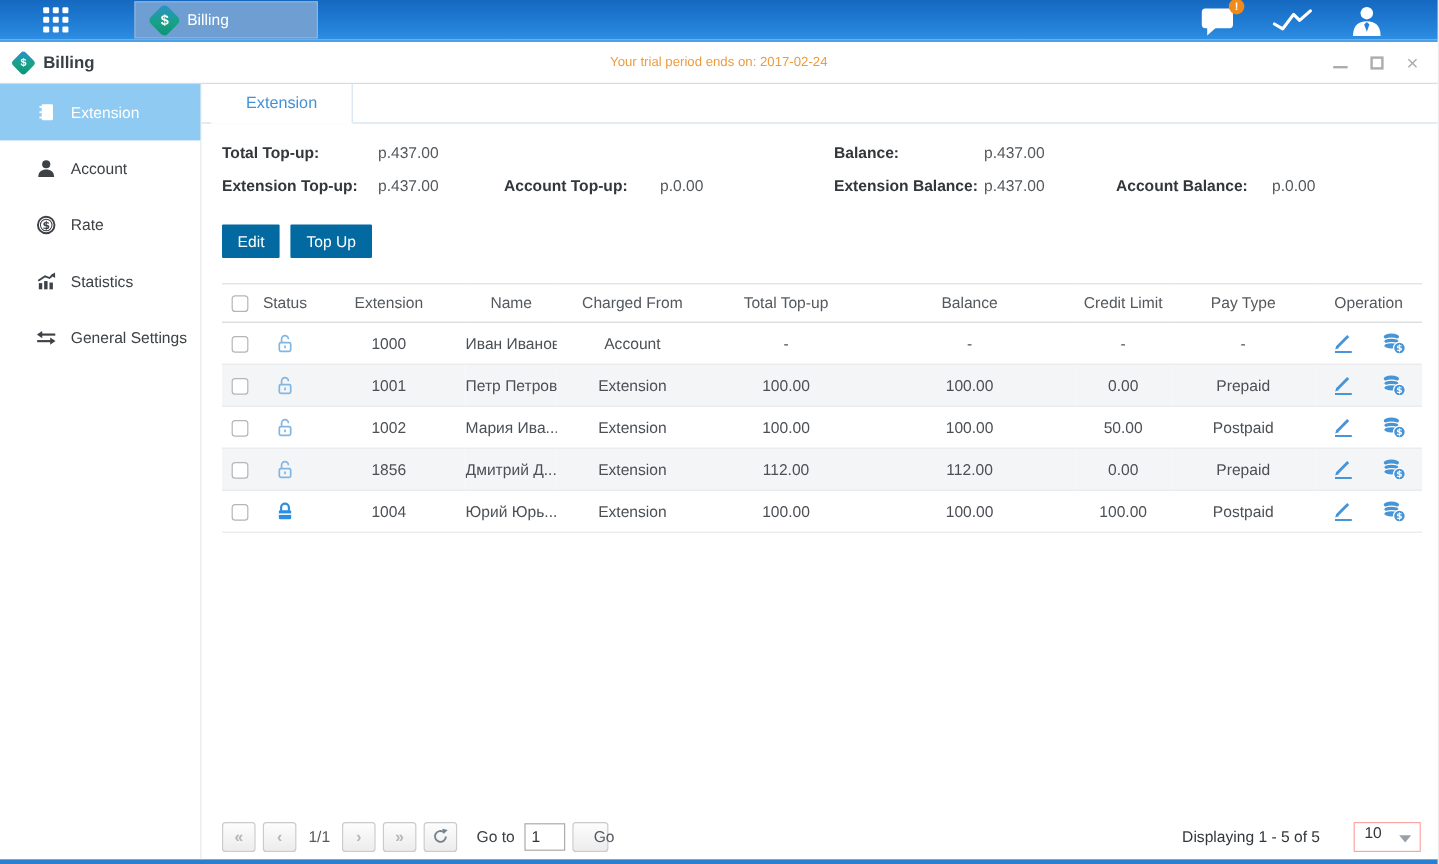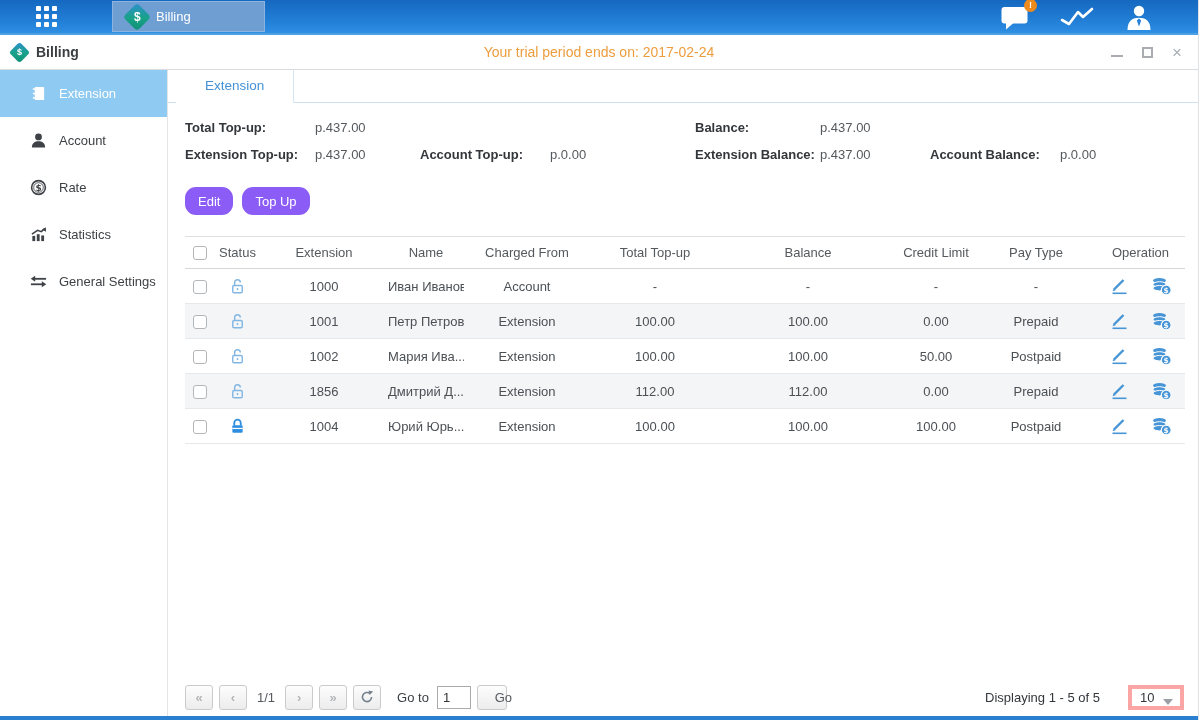--- a/index.html
+++ b/index.html
@@ -25,21 +25,21 @@
   .badge { position:absolute; top:-6px; right:-7px; width:13px; height:13px; background:#ef8a1c; border-radius:50%;
            color:#fff; font-size:9px; font-weight:bold; text-align:center; line-height:13px; }
 
   
   .titlebar { height:35px; flex:0 0 35px; background:#fff; border-bottom:1px solid #d9dcde;
               display:flex; align-items:center; position:relative; }
   .title-left { display:flex; align-items:center; gap:9px; margin-left:12px; }
   .diamond.small { width:15px; height:15px; border-radius:3px; }
   .diamond.small span { font-size:9px; }
   .app-title { font-weight:bold; color:#3a3f44; font-size:14px; }
-  .trial-notice { position:absolute; left:0; right:0; text-align:center; color:#ed9d3e; font-size:14px; pointer-events:none; }
+  .trial-notice { position:absolute; left:0; right:0; text-align:center; color:#ed9d3e; font-size:11px; pointer-events:none; }
   .win-controls { position:absolute; right:14px; top:0; height:35px; display:flex; align-items:center; gap:16px; }
   .wc { cursor:pointer; display:flex; align-items:center; justify-content:center; width:14px; height:14px; }
   .wc-min { width:12px; height:0; border-top:2px solid #a9adb1; margin-top:6px; }
   .wc-max { width:11px; height:11px; border:2px solid #a9adb1; }
   .wc-close { color:#a9adb1; font-size:17px; line-height:14px; }
 
   
   .app-body { flex:1; display:flex; min-height:0; position:relative; }
 
   
@@ -56,21 +56,21 @@
          border-bottom:1px solid #fff; color:#4392d7; padding:0 29px; line-height:32px; font-size:13.5px; cursor:pointer; }
 
   .summary { display:grid; grid-template-columns:130px 105px 130px 145px 125px 110px 130px auto;
              row-gap:12px; margin:17px 14px 0 17px; align-items:center; }
   .sum-label { font-weight:bold; color:#33373b; }
   .sum-value { color:#55595d; }
   .gc1{grid-column:1} .gc2{grid-column:2} .gc3{grid-column:3} .gc4{grid-column:4}
   .gc5{grid-column:5} .gc6{grid-column:6} .gc7{grid-column:7} .gc8{grid-column:8}
 
   .actions { margin:25px 0 0 17px; display:flex; gap:9px; }
-  .btn { background:#8b5cf6; color:#fff; border:none; border-radius:11px; height:28px; padding:0 13px;
+  .btn { background:#0369a1; color:#fff; border:none; border-radius:1px; height:28px; padding:0 13px;
          font-size:13px; font-family:"Liberation Sans",sans-serif; cursor:pointer; }
 
   
   table.grid { margin:21px 14px 0 17px; width:1000px; border-collapse:collapse; table-layout:fixed; }
   table.grid th { height:32px; font-weight:normal; color:#54595e; font-size:13px;
                   border-top:1px solid #dddfe1; border-bottom:1px solid #d5d7d9; }
   table.grid td { height:35px; color:#4b5055; font-size:13px; text-align:center;
                   border-bottom:1px solid #e7e8ea; overflow:hidden; white-space:nowrap; }
   table.grid tbody tr:nth-child(even) { background:#f4f5f7; }
   .cb { display:inline-block; width:14px; height:14px; border:1px solid #b3b6b9; border-radius:3px;
@@ -88,22 +88,22 @@
   .pg-btn { width:28px; height:25px; border:1px solid #c9cbcd; border-radius:3px;
             background:linear-gradient(180deg,#fdfdfd,#ececec); color:#b3b5b7; font-size:13px; font-weight:bold;
             display:flex; align-items:center; justify-content:center; margin-right:6px; cursor:pointer; }
   .pg-text { color:#55595d; margin:0 10px 0 4px; }
   .goto-label { color:#3a3f44; margin:0 8px 0 10px; }
   .goto-input { width:34px; height:23px; border:1px solid #ababab; font-size:13px; text-align:left;
                 padding-left:5px; font-family:"Liberation Sans",sans-serif; color:#333; }
   .go-btn { width:30px; margin-left:6px;padding-left:23px; }
   .pg-right { margin-left:auto; display:flex; align-items:center; gap:28px; }
   .displaying { color:#33373b; }
-  .page-size { width:56px; height:25px; border:4px solid #fca5a5; background:#fff; display:flex;
-               align-items:center; padding-left:8px; position:relative; cursor:pointer; color:#33373b; }
+  .page-size { width:56px; height:25px; border:1px solid #fca5a5; background:#fff; display:flex;
+               align-items:flex-start; padding-left:8px; position:relative; cursor:pointer; color:#33373b; }
   .caret { position:absolute; right:7px; top:10px; width:0; height:0;
            border-left:5px solid transparent; border-right:5px solid transparent; border-top:6px solid #9aa0a6; }
 
   .bottom-strip { height:4px; flex:0 0 4px; background:#2a7fd0; }
 </style>
 </head>
 <body>
 
 <div class="window">
 

